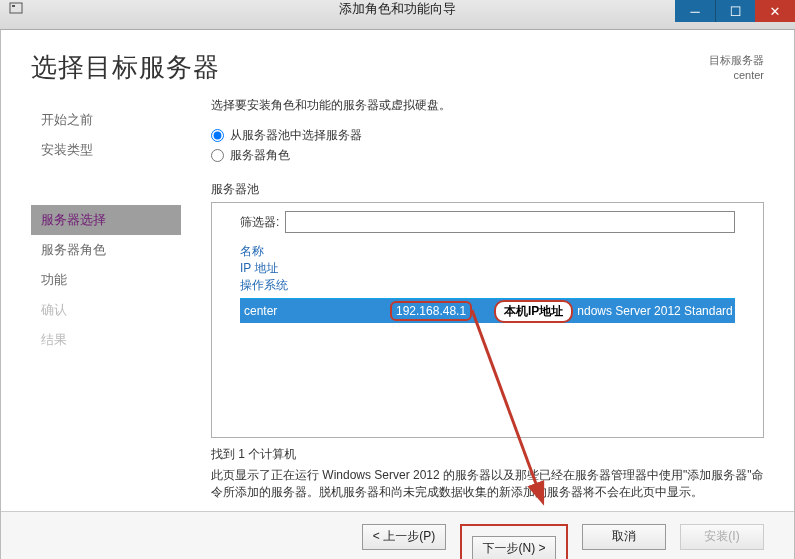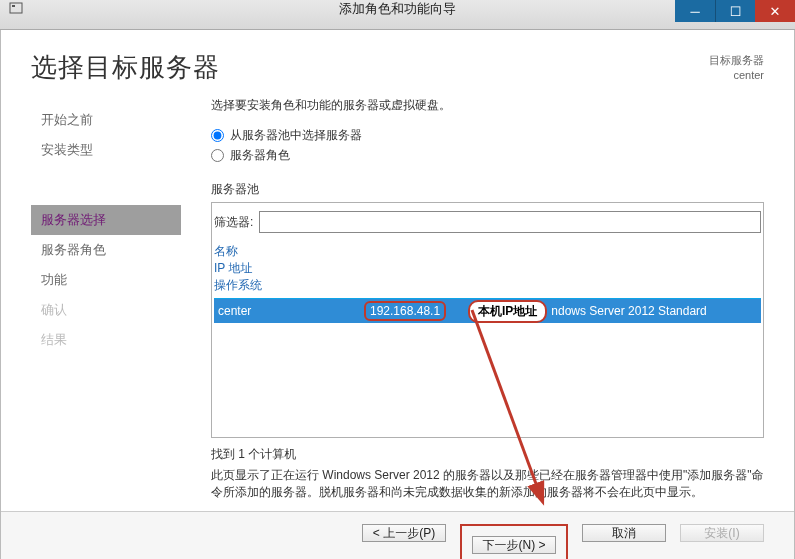--- a/index.html
+++ b/index.html
@@ -33,21 +33,21 @@
 .sidebar .step.disabled { color: #bbb; }
 
 
 .mainpane { flex: 1; padding-left: 30px; display: flex; flex-direction: column; }
 .instruction { color: #333; margin-bottom: 10px; font-size: 12px; }
 .radios { margin-bottom: 14px; }
 .radio-row { display: flex; align-items: center; margin: 3px 0; font-size: 12px; color: #333; }
 .radio-row input { margin-right: 6px; }
 
 .pool-label { font-size: 12px; color: #333; margin-bottom: 4px; }
-.pool-box { border: 1px solid #b0b0b0; padding: 8px 2px; }
+.pool-box { border: 1px solid #b0b0b0; padding: 8px 28px; }
 .filter-row { display: flex; align-items: center; margin-bottom: 6px; }
 .filter-row label { font-size: 12px; color: #333; margin-right: 6px; }
 .filter-row input { flex: 1; height: 22px; border: 1px solid #888; padding: 0 4px; }
 
 .grid-header { display: flex; border-bottom: 1px solid #0ea5e9; padding: 4px 0; font-size: 12px; color: #2369b3; flex-direction: column; }
 .grid-header .col1 { width: 150px; }
 .grid-header .col2 { width: 100px; }
 .grid-header .col3 { flex: 1; }
 
 .grid-body { min-height: 130px; background: #fff; }
@@ -57,21 +57,21 @@
 .grid-row .col3 { flex: 1; }
 
 .anno-ip { border: 2px solid #c0392b; border-radius: 6px; padding: 1px 4px; display: inline-block; }
 .anno-note { position: relative; display: inline-block; background: #fff; color: #000; border: 2px solid #c0392b; border-radius: 10px; padding: 1px 8px; font-weight: bold; margin: 8px 4px; }
 
 .found { margin-top: 8px; font-size: 12px; color: #333; }
 .desc { margin-top: 4px; font-size: 12px; color: #333; line-height: 1.4; }
 
 
 .footer { border-top: 1px solid #ccc; padding: 12px 30px; display: flex; justify-content: flex-end; gap: 14px; background: #f6f6f6; }
-.footer button { min-width: 84px; height: 18px; font-size: 12px; background: linear-gradient(#fafafa,#e8e8e8); border: 1px solid #999; color: #222; }
+.footer button { min-width: 84px; height: 26px; font-size: 12px; background: linear-gradient(#fafafa,#e8e8e8); border: 1px solid #999; color: #222; }
 .footer button:disabled { color: #aaa; border-color: #ccc; }
 .next-wrap { border: 2px solid #c0392b; padding: 10px; display: inline-block; }
 
 
 .arrow-svg { position: absolute; pointer-events: none; }
 
 </style>
 </head>
 <body>
 

